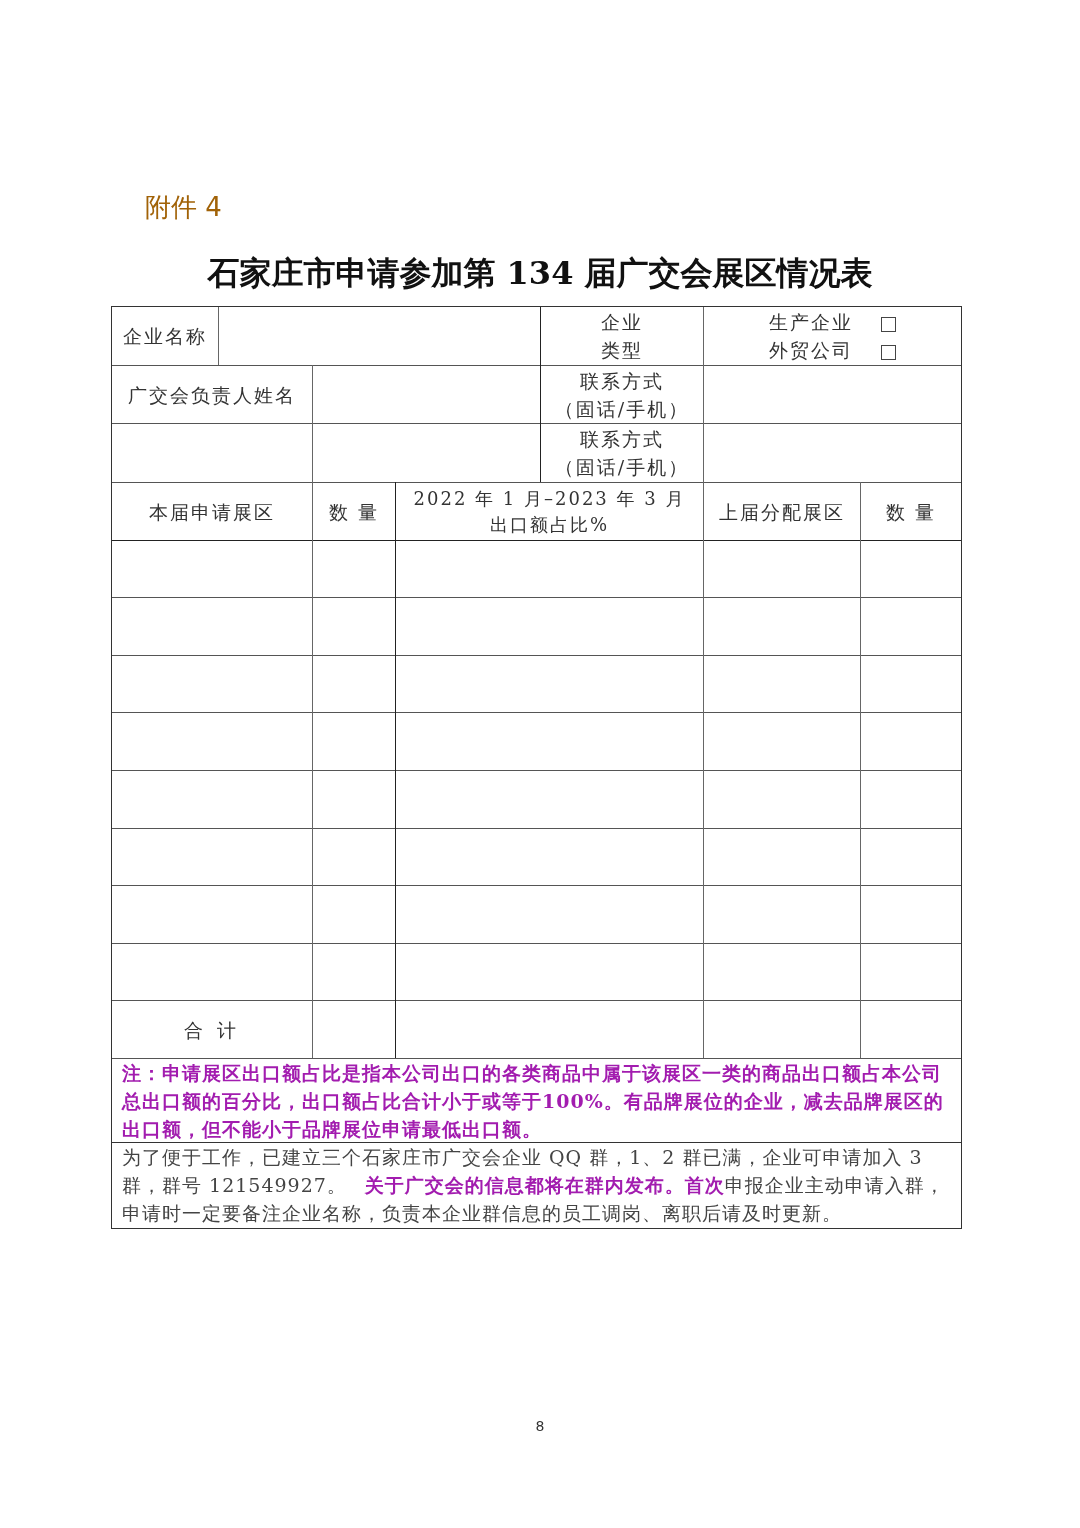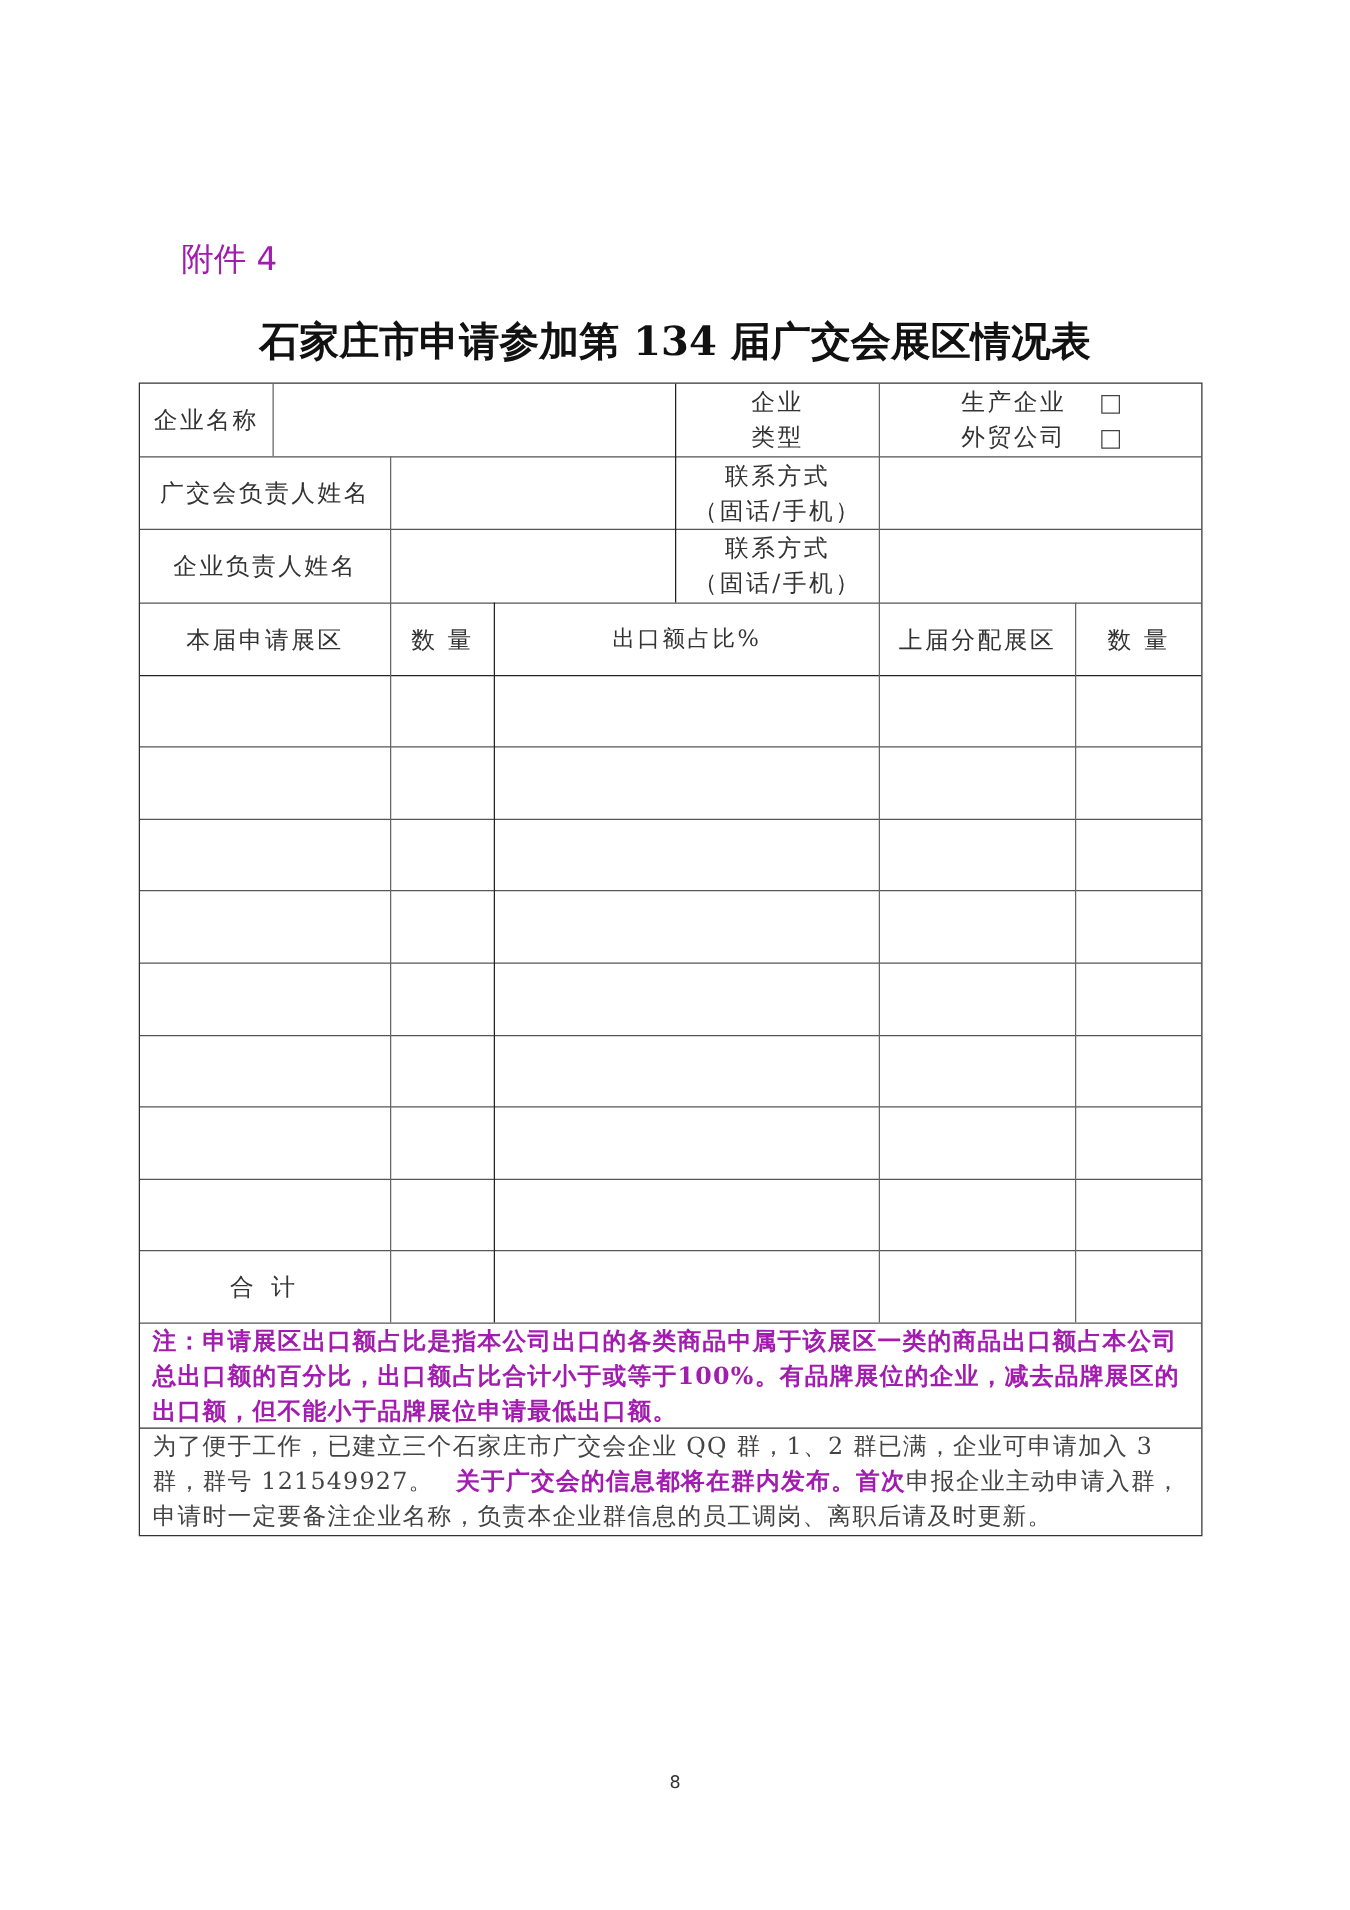--- a/index.html
+++ b/index.html
@@ -1,17 +1,17 @@
 <!DOCTYPE html>
 <html><head>
 <meta charset="utf-8">
 <style>
   html,body{margin:0;padding:0;background:#fff;}
   body{width:1080px;height:1528px;position:relative;font-family:"DejaVu Serif","Liberation Serif",serif;color:#222;}
-  .attach{position:absolute;left:145px;top:190px;font-family:"DejaVu Sans","Liberation Sans",sans-serif;font-size:26px;color:#a21caf;}
+  .attach{position:absolute;left:145px;top:190px;font-family:"DejaVu Sans","Liberation Sans",sans-serif;font-size:26px;color:#a16207;}
   .title{position:absolute;left:0;width:1080px;top:252px;text-align:center;font-size:32px;font-weight:bold;color:#111;letter-spacing:0px;}
   .tbl{position:absolute;left:111px;top:306px;width:851px;height:923px;border:1.5px solid #333;box-sizing:border-box;}
   .hl{position:absolute;height:0;border-top:1.5px solid #555;}
   .vl{position:absolute;width:0;border-left:1.5px solid #666;}
   .cell{position:absolute;display:flex;align-items:center;justify-content:center;text-align:center;font-size:19px;line-height:28px;color:#333;letter-spacing:2px;}
   .note{position:absolute;left:10px;font-size:19px;line-height:28px;color:#a21caf;font-weight:bold;letter-spacing:1px;}
   .note2{position:absolute;left:10px;font-size:19px;line-height:28px;color:#444;letter-spacing:1px;}
   .note2 b{color:#a21caf;margin-left:18px;}
   .box{display:inline-block;width:13px;height:13px;border:1.5px solid #444;margin-left:28px;vertical-align:middle;}
   .pagenum{position:absolute;left:0;width:1080px;top:1418px;text-align:center;font-family:"DejaVu Sans","Liberation Sans",sans-serif;font-size:14px;color:#333;}
@@ -59,31 +59,31 @@
   </div>
 
   <div class="cell" style="left:0;top:59px;width:200px;height:57px;">广交会负责人姓名</div>
   <div class="cell" style="left:201px;top:59px;width:227px;height:57px;"></div>
   <div class="cell" style="left:429px;top:59px;width:162px;height:57px;flex-direction:column;">
     <span>联系方式</span>
     <span>（固话/手机）</span>
   </div>
   <div class="cell" style="left:592px;top:59px;width:257px;height:57px;"></div>
 
-  <div class="cell" style="left:0;top:117px;width:200px;height:58px;">企业负责人姓名</div>
   <div class="cell" style="left:201px;top:117px;width:227px;height:58px;"></div>
   <div class="cell" style="left:429px;top:117px;width:162px;height:58px;flex-direction:column;">
     <span>联系方式</span>
     <span>（固话/手机）</span>
   </div>
   <div class="cell" style="left:592px;top:117px;width:257px;height:58px;"></div>
 
   <div class="cell" style="left:0;top:176px;width:200px;height:57px;">本届申请展区</div>
   <div class="cell" style="left:201px;top:176px;width:82px;height:57px;">数 量</div>
   <div class="cell" style="left:284px;top:176px;width:307px;height:57px;flex-direction:column;font-size:18px;line-height:26px;">
+    <span>2022 年 1 月–2023 年 3 月</span>
     <span>出口额占比%</span>
   </div>
   <div class="cell" style="left:592px;top:176px;width:156px;height:57px;">上届分配展区</div>
   <div class="cell" style="left:749px;top:176px;width:100px;height:57px;">数 量</div>
 
   <div class="cell" style="left:0;top:694px;width:200px;height:57px;letter-spacing:4px;">合 计</div>
 
   <div class="note" style="top:752px;width:830px;">注：申请展区出口额占比是指本公司出口的各类商品中属于该展区一类的商品出口额占本公司总出口额的百分比，出口额占比合计小于或等于100%。有品牌展位的企业，减去品牌展区的出口额，但不能小于品牌展位申请最低出口额。</div>
   <div class="note2" style="top:836px;width:830px;"><span>为了便于工作，已建立三个石家庄市广交会企业 QQ 群，1、2 群已满，企业可申请加入 3 群，群号 121549927。</span><b>关于广交会的信息都将在群内发布。首次</b><span>申报企业主动申请入群，申请时一定要备注企业名称，负责本企业群信息的员工调岗、离职后请及时更新。</span></div>
 </div>

